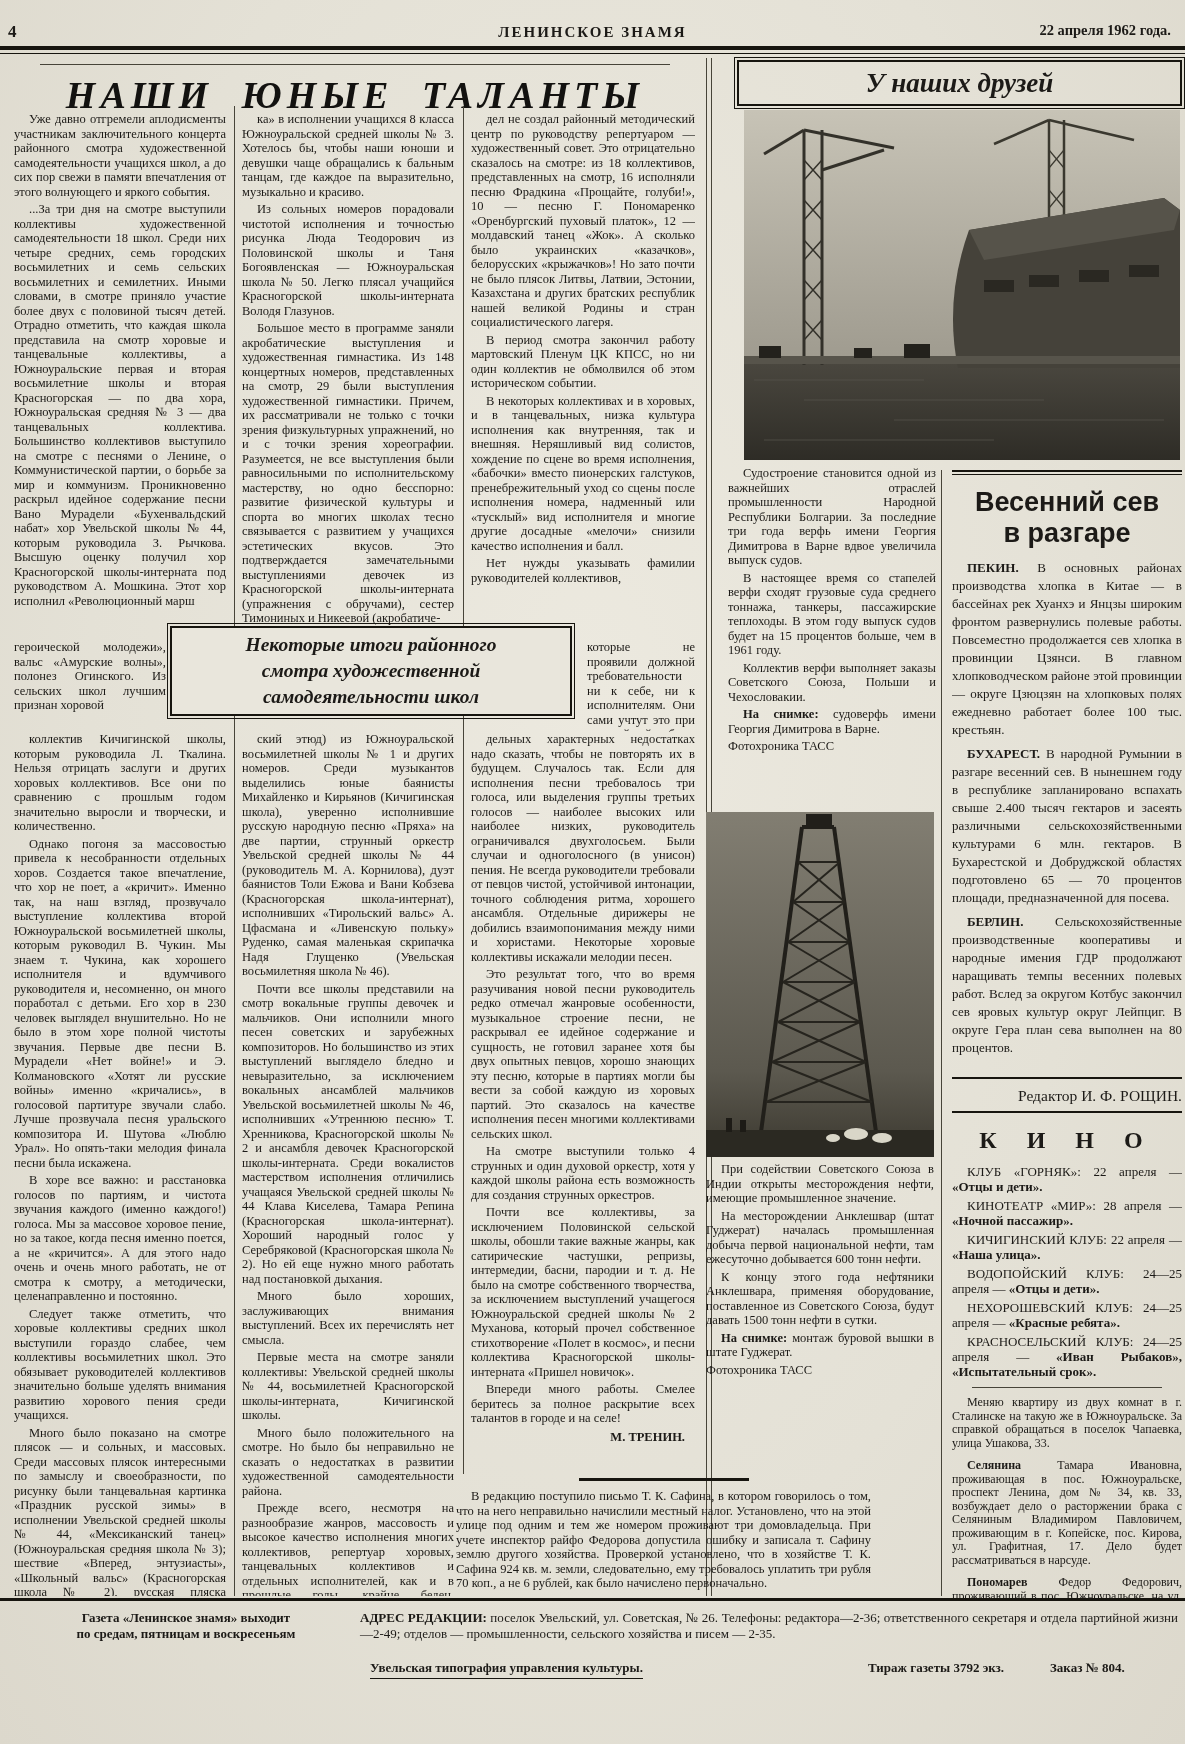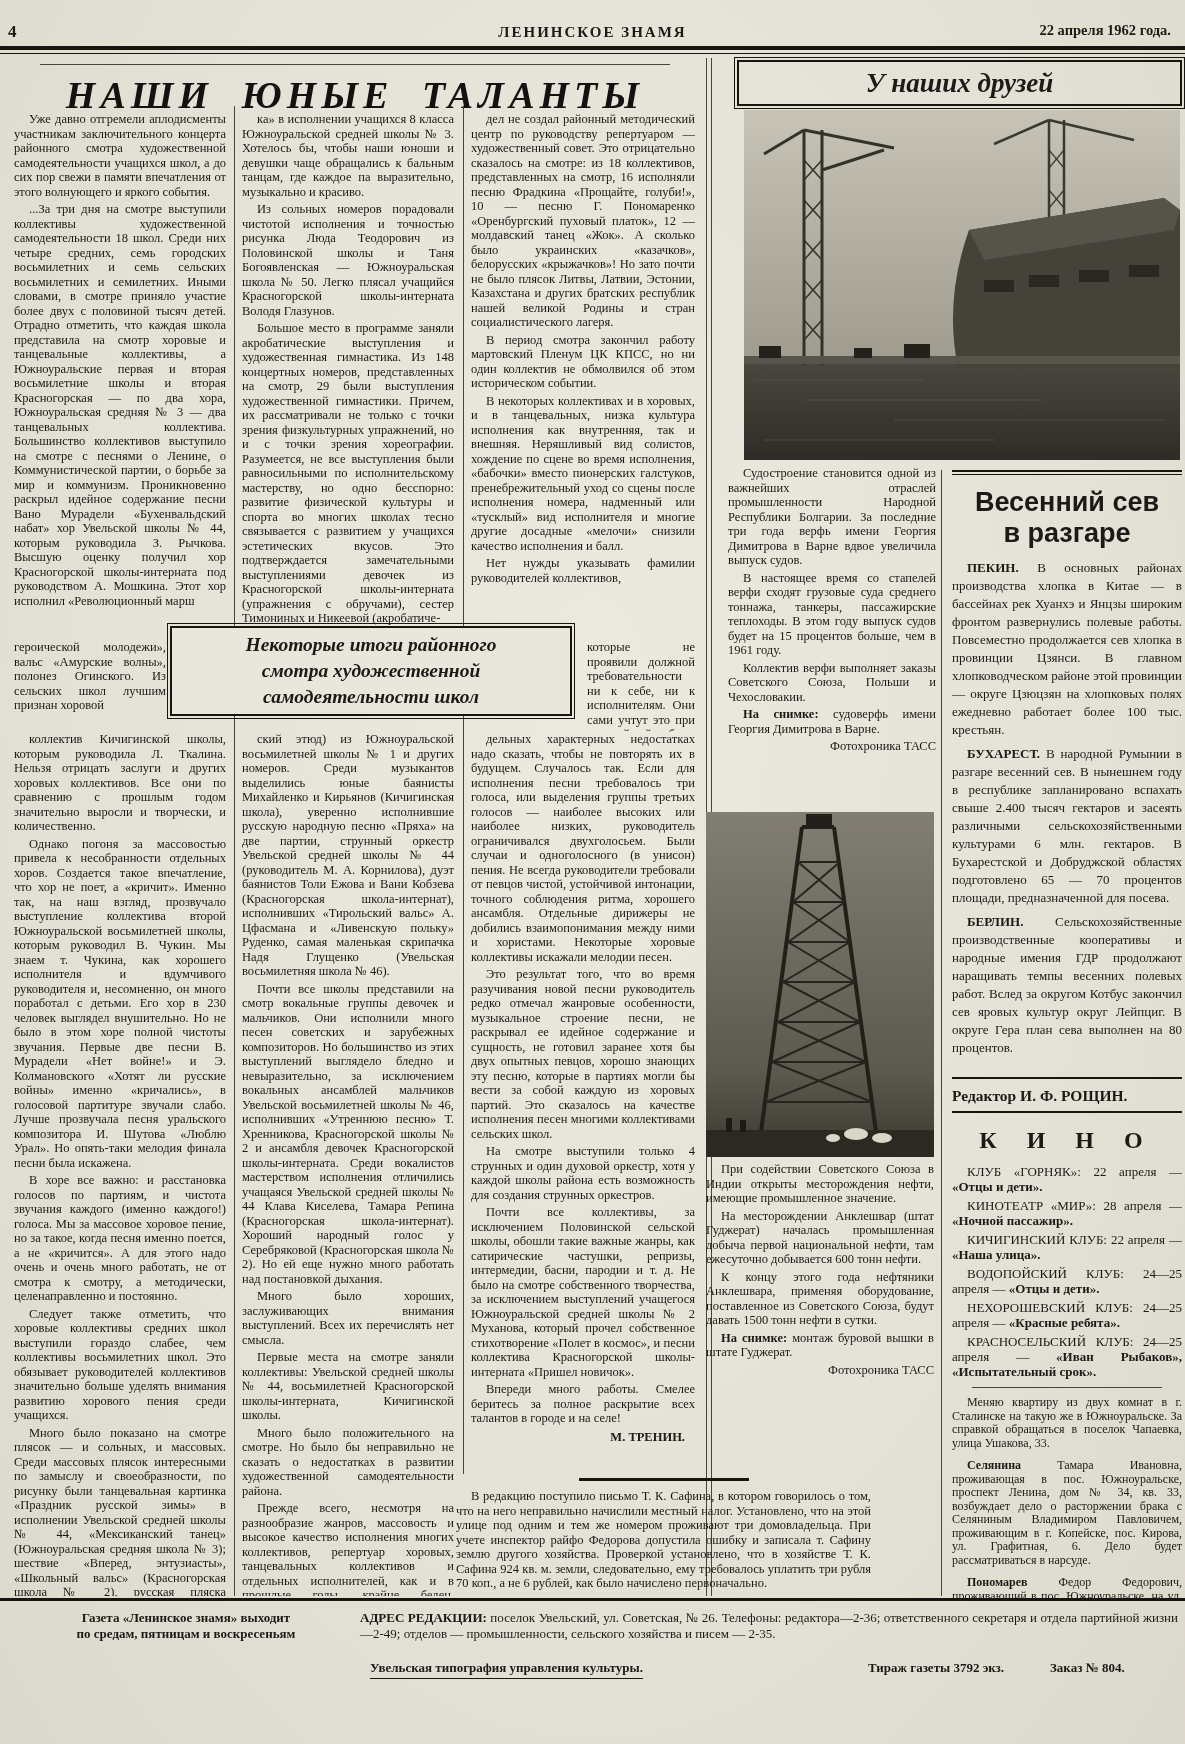--- a/index.html
+++ b/index.html
@@ -50,30 +50,30 @@
 
   
   .friends-header{
     left:737px;top:60px;width:441px;height:42px;
     border:2px solid #17150f;outline:1px solid #17150f;outline-offset:2px;
     display:flex;align-items:center;justify-content:center;
     font-weight:bold;font-style:italic;font-size:27px;
   }
   .caption-col{left:728px;top:466px;width:208px;}
   .india-col{left:706px;top:1162px;width:228px;}
-  .credit{text-align:right;font-size:12.5px;margin-top:2px;}
+  .credit{text-align:left;font-size:12.5px;margin-top:2px;}
 
   
   .right-col{left:952px;top:470px;width:230px;height:1128px;overflow:hidden;}
   .toprule2{height:2px;background:#17150f;margin-bottom:2px;}
   .toprule1{height:1px;background:#17150f;}
   .sev-title{font-family:"Liberation Sans", sans-serif;font-weight:bold;font-size:27px;line-height:31px;text-align:center;margin:12px 0 10px 0;}
   .sev-p{margin:0 0 6px 0;text-indent:15px;font-size:13px;line-height:18px;text-align:justify;}
   .editor-block{margin-top:20px;}
-  .editor-line{font-weight:bold;font-size:15.5px;text-align:left;padding:6px 0;}
+  .editor-line{font-weight:normal;font-size:15.5px;text-align:right;padding:6px 0;}
   .kino-title{font-weight:bold;font-size:24px;letter-spacing:12px;text-align:center;margin:14px 0 10px 0;}
   .kino-item{margin:0 0 4px 0;text-indent:15px;font-size:13px;line-height:15px;text-align:justify;}
   .ad{margin:0 0 9px 0;text-indent:15px;font-size:12px;line-height:13.5px;text-align:justify;}
   .ad-sep{height:1px;background:#474439;margin:8px 20px;}
 
   
   .po-sledam{left:456px;top:1478px;width:415px;}
   .po-rule-top{width:170px;height:3px;background:#17150f;margin:0 auto 8px auto;}
   .po-headline{font-weight:bold;font-style:italic;font-size:23px;text-align:center;
     border-bottom:3px solid #17150f;padding-bottom:7px;margin-bottom:8px;}
@@ -359,21 +359,21 @@
     </p>
     <p class="kino-item">
       <span>КРАСНОСЕЛЬСКИЙ КЛУБ: 24—25 апреля — </span><span class="b">«Иван Рыбаков», «Испытательный срок».</span>
     </p>
 
     <div class="ad-sep"></div>
 
     <p class="ad">Меняю квартиру из двух комнат в г. Сталинске на такую же в Южноуральске. За справкой обращаться в поселок Чапаевка, улица Ушакова, 33.</p>
     <p class="ad">
       <span class="b">Селянина</span>
-      <span>Тамара Ивановна, проживающая в пос. Южноуральске, проспект Ленина, дом № 34, кв. 33, возбуждает дело о расторжении брака с Селяниным Владимиром Павловичем, проживающим в г. Копейске, пос. Кирова, ул. Графитная, 6. Дело будет рассматриваться в нарсуде.</span>
+      <span>Тамара Ивановна, проживающая в пос. Южноуральске, проспект Ленина, дом № 34, кв. 33, возбуждает дело о расторжении брака с Селяниным Владимиром Павловичем, проживающим в г. Копейске, пос. Кирова, ул. Графитная, 17. Дело будет рассматриваться в нарсуде.</span>
     </p>
     <p class="ad">
       <span class="b">Пономарев</span>
       <span>Федор Федорович, проживающий в пос. Южноуральске, на ул. Строителей, 15, 5, возбуждает дело о расторжении брака с Пономаревой Надеждой Михайловной, проживающей в г. Копейске, на ул. Борьбы, 55. Дело будет рассматриваться в нарсуде.</span>
     </p>
   </div>
 
   <div class="abs po-sledam">
     <div class="po-rule-top"></div>
     <p class="po-text">В редакцию поступило письмо Т. К. Сафина, в котором говорилось о том, что на него неправильно начислили местный налог. Установлено, что на этой улице под одним и тем же номером проживают три домовладельца. При учете инспектор райфо Федорова допустила ошибку и записала т. Сафину землю другого хозяйства. Проверкой установлено, что в хозяйстве Т. К. Сафина 924 кв. м. земли, следовательно, ему требовалось уплатить три рубля 70 коп., а не 6 рублей, как было начислено первоначально.</p>

